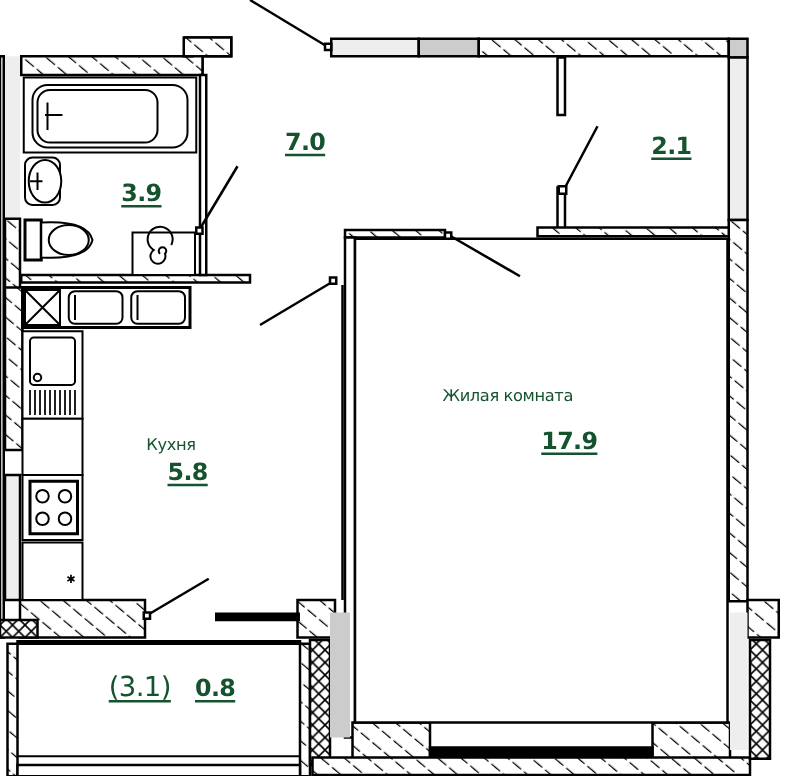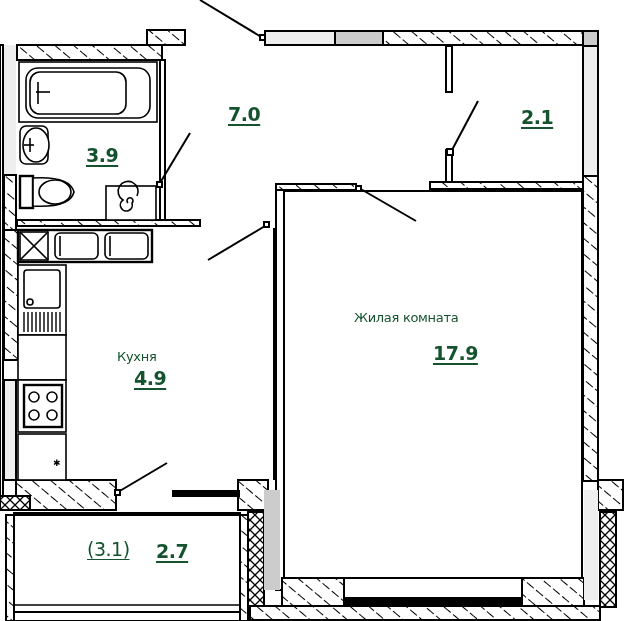--- a/index.html
+++ b/index.html
@@ -1,21 +1,21 @@
 <!DOCTYPE html>
 <html><head>
 <meta charset="utf-8">
 <style>
   html, body { margin: 0; padding: 0; background: #ffffff; }
   body { width: 629px; height: 621px; overflow: hidden; position: relative; }
   #plan { position: absolute; left: 0; top: 0; width: 629px; height: 621px; }
   .lbl { position: absolute; font-family: "DejaVu Sans", sans-serif; color: #14532d; white-space: nowrap; }
   .area { font-weight: bold; font-size: 19px; text-decoration: underline; text-underline-offset: 3px; text-decoration-thickness: 2px; letter-spacing: -0.5px; }
   .name { font-size: 13px; font-weight: normal; letter-spacing: -0.3px; }
-  .sub  { font-size: 19px; text-decoration: underline; text-underline-offset: 3px; letter-spacing: -0.5px; }
+  .sub  { font-size: 22px; text-decoration: underline; text-underline-offset: 3px; letter-spacing: -0.5px; }
 </style>
 </head>
 <body>
 
 <svg id="plan" viewBox="0 0 629 621" xmlns="http://www.w3.org/2000/svg">
   <defs>
     <pattern id="hatch" patternUnits="userSpaceOnUse" width="12" height="12" patternTransform="rotate(-50)">
       <rect width="12" height="12" fill="#fff"></rect>
       <line x1="0" y1="0" x2="0" y2="12" stroke="#000" stroke-width="2" stroke-dasharray="7 3"></line>
     </pattern>
@@ -166,21 +166,21 @@
 
     <g>
       <rect x="18" y="434" width="48" height="46"></rect>
       <text x="53" y="466" font-size="9" font-family="DejaVu Sans, sans-serif" stroke="none" fill="#000">✱</text>
     </g>
   </g>
 
   <line x1="14" y1="605" x2="240" y2="605" stroke="#000" stroke-width="1.5"></line>
 </svg>
 
-<div class="lbl area" style="left:86px; top:144px;">3.9</div>
+<div class="lbl area" style="left:97px; top:144px;">3.9</div>
 <div class="lbl area" style="left:228px; top:103px;">7.0</div>
 <div class="lbl area" style="left:488px; top:106px;margin-left:33px;">2.1</div>
 <div class="lbl name" style="left:117px; top:349px;">Кухня</div>
-<div class="lbl area" style="left:134px; top:367px;">4.9</div>
+<div class="lbl area" style="left:134px; top:367px;">5.8</div>
 <div class="lbl name" style="left:354px; top:310px;">Жилая комната</div>
 <div class="lbl area" style="left:433px; top:342px;">17.9</div>
 <div class="lbl sub" style="left:87px; top:538px;">(3.1)</div>
-<div class="lbl area" style="left:156px; top:540px;">2.7</div>
+<div class="lbl area" style="left:156px; top:540px;">0.8</div>
 
 </body></html>

